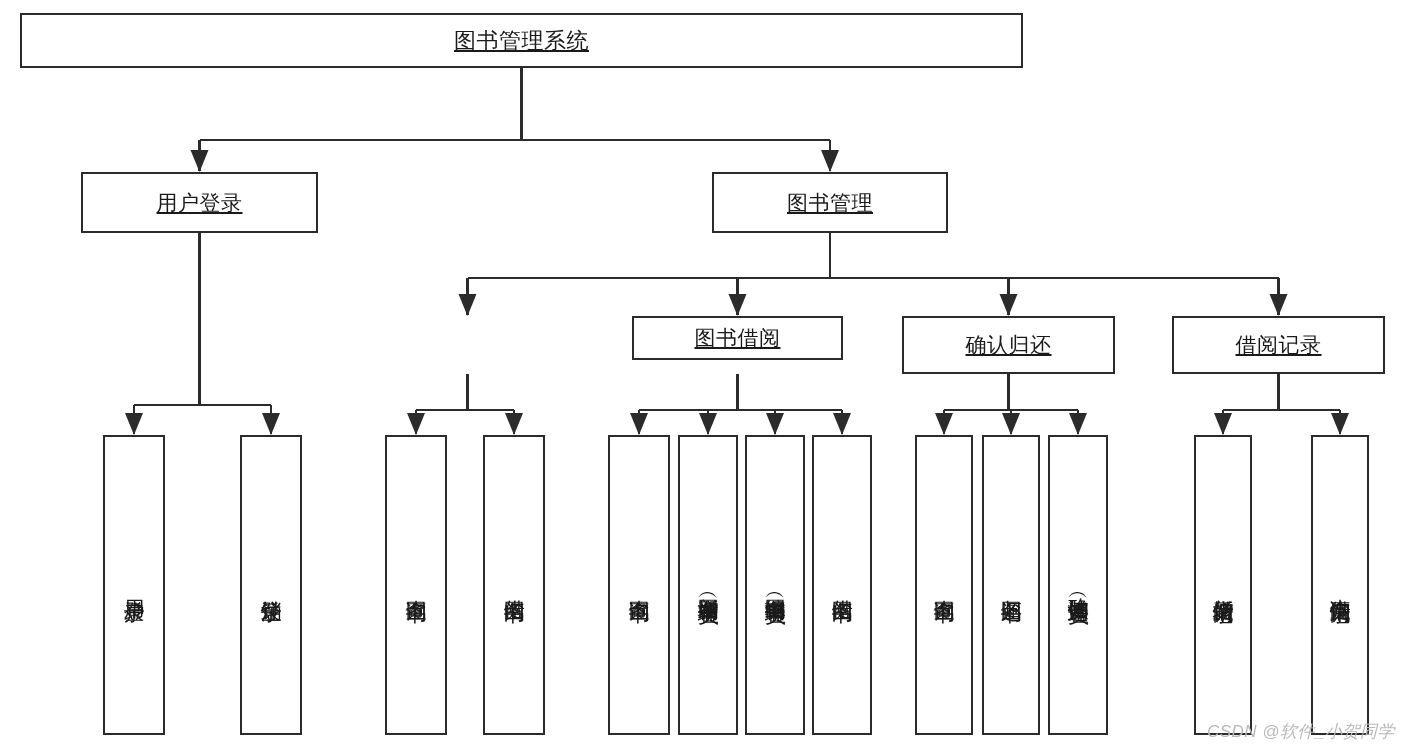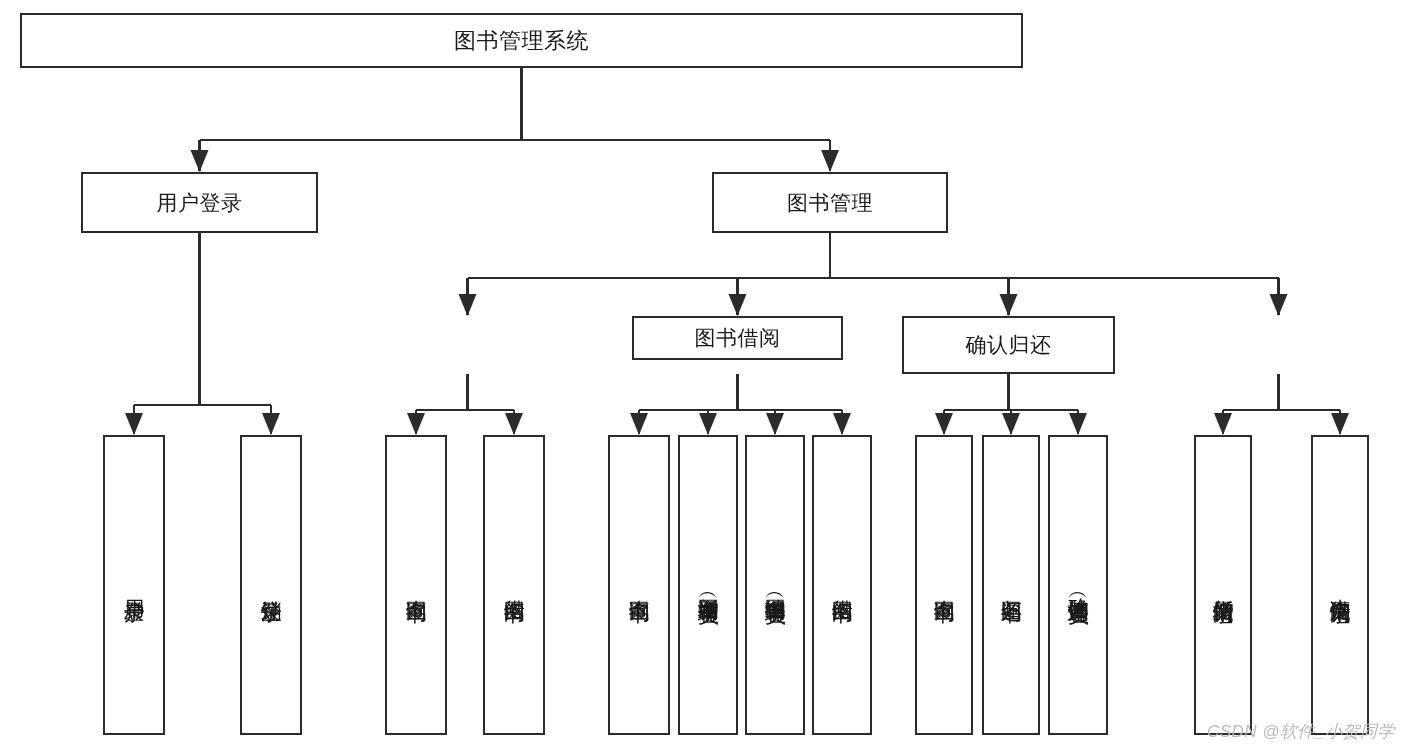--- a/index.html
+++ b/index.html
@@ -34,20 +34,21 @@
     display: flex;
     align-items: center;
     justify-content: center;
     color: #1a1a1a;
     z-index: 2;
   }
   .node-h {
     font-size: 21px;
     letter-spacing: 0.5px;
     white-space: nowrap;
+    text-decoration: underline;
   }
   .node-root {
     font-size: 22px;
   }
   
   .node-v {
     padding: 6px 0;
   }
   .node-v .vtext {
     writing-mode: vertical-rl;
@@ -140,20 +141,23 @@
   <div class="node node-h" id="n-book_manage" style="left: 712px; top: 172px; width: 236px; height: 61px; align-items: center;">
     <span>图书管理</span>
   </div>
 
   <div class="node node-h" id="n-book_borrow" style="left: 632px; top: 316px; width: 211px; height: 44px;">
     <span>图书借阅</span>
   </div>
   <div class="node node-h" id="n-current_borrow" style="left: 902px; top: 316px; width: 213px; height: 58px;">
     <span>确认归还</span>
   </div>
+  <div class="node node-h" id="n-borrow_record" style="left: 1172px; top: 316px; width: 213px; height: 58px;">
+    <span>借阅记录</span>
+  </div>
 
   <div class="node node-v" id="n-leaf_user_login" style="left: 103px; top: 435px; width: 62px; height: 300px;">
     <span class="vtext">用户登录</span>
   </div>
   <div class="node node-v" id="n-leaf_logout" style="left: 240px; top: 435px; width: 62px; height: 300px;">
     <span class="vtext">注销登录</span>
   </div>
 
   <div class="node node-v" id="n-leaf_query_book_a" style="left: 385px; top: 435px; width: 62px; height: 300px;">
     <span class="vtext">查询图书</span>

